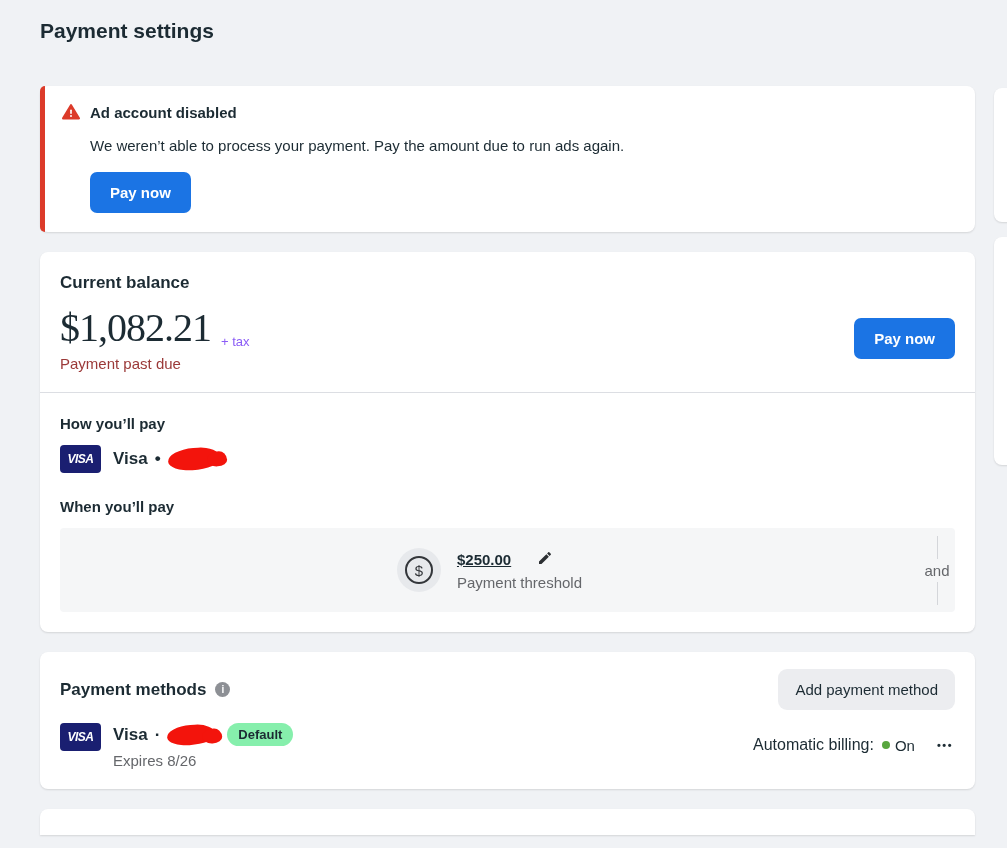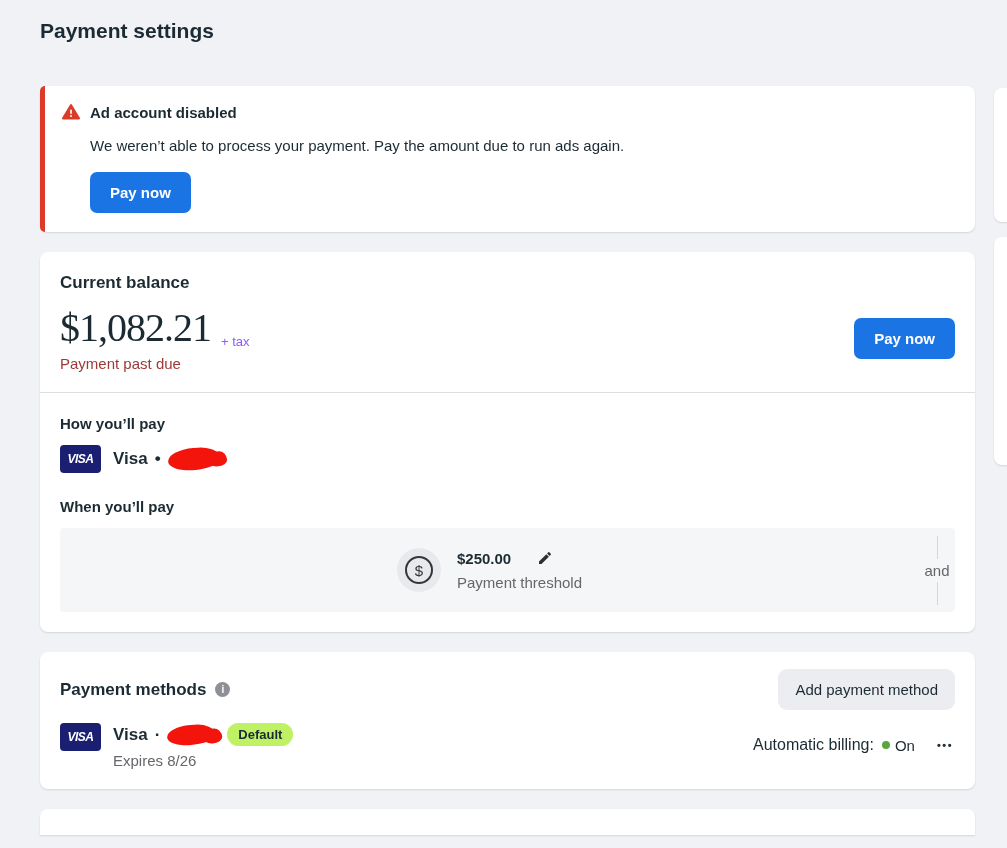--- a/index.html
+++ b/index.html
@@ -63,21 +63,21 @@
   .sched-item{flex:1;display:flex;align-items:center;justify-content:center;gap:16px;}
   .circle-icon{
     width:44px;height:44px;border-radius:50%;background:#e7e9ec;
     display:flex;align-items:center;justify-content:center;flex:none;
   }
   .dollar-inner{
     width:28px;height:28px;border:2px solid #33363a;border-radius:50%;
     display:flex;align-items:center;justify-content:center;
     font-size:15px;color:#33363a;box-sizing:border-box;
   }
-  .sched-value-row{display:flex;gap:26px;}
+  .sched-value-row{display:flex;align-items:center;gap:26px;text-decoration:underline;}
   .sched-value{font-weight:bold;font-size:15px;}
   .pencil-btn{border:none;background:none;padding:0;cursor:pointer;display:flex;}
   .sched-label{font-size:15px;color:#65676b;margin-top:5px;}
   .and-divider{display:flex;flex-direction:column;align-items:center;width:36px;flex:none;}
   .vline{width:1px;height:23px;background:#d4d6da;}
   .and-text{color:#65676b;font-size:15px;padding:3px 0;}
 
   
   .pm-card{margin-top:20px;padding:17px 20px 20px;}
   .pm-header{display:flex;justify-content:space-between;align-items:center;}
@@ -88,21 +88,21 @@
     border:none;padding:0;cursor:pointer;font-family:inherit;
   }
   .btn-secondary{
     background:#ecedf0;color:#1c2b33;font-size:15px;border:none;border-radius:9px;
     padding:12px 17px;cursor:pointer;font-family:inherit;line-height:17px;
   }
   .pm-method-row{display:flex;justify-content:space-between;align-items:flex-start;margin-top:13px;}
   .pm-left{display:flex;align-items:flex-start;gap:12px;}
   .pm-line1{display:flex;align-items:center;}
   .default-badge{
-    background:#bef264;border-radius:14px;padding:4px 11px;
+    background:#86efac;border-radius:14px;padding:4px 11px;
     font-size:13px;font-weight:bold;margin-left:12px;
   }
   .pm-expires{font-size:15px;color:#65676b;margin-top:6px;}
   .pm-right{display:flex;align-items:center;margin-top:13px;}
   .ab-label{font-size:16px;}
   .green-dot{width:8px;height:8px;border-radius:50%;background:#58a63e;margin:0 5px 0 8px;}
   .ab-status{font-size:15px;}
   .more-btn{border:none;background:none;cursor:pointer;margin-left:20px;padding:2px;display:flex;}
   .dots{font-size:11px;letter-spacing:1.5px;font-weight:bold;color:#1c2b33;}
 

